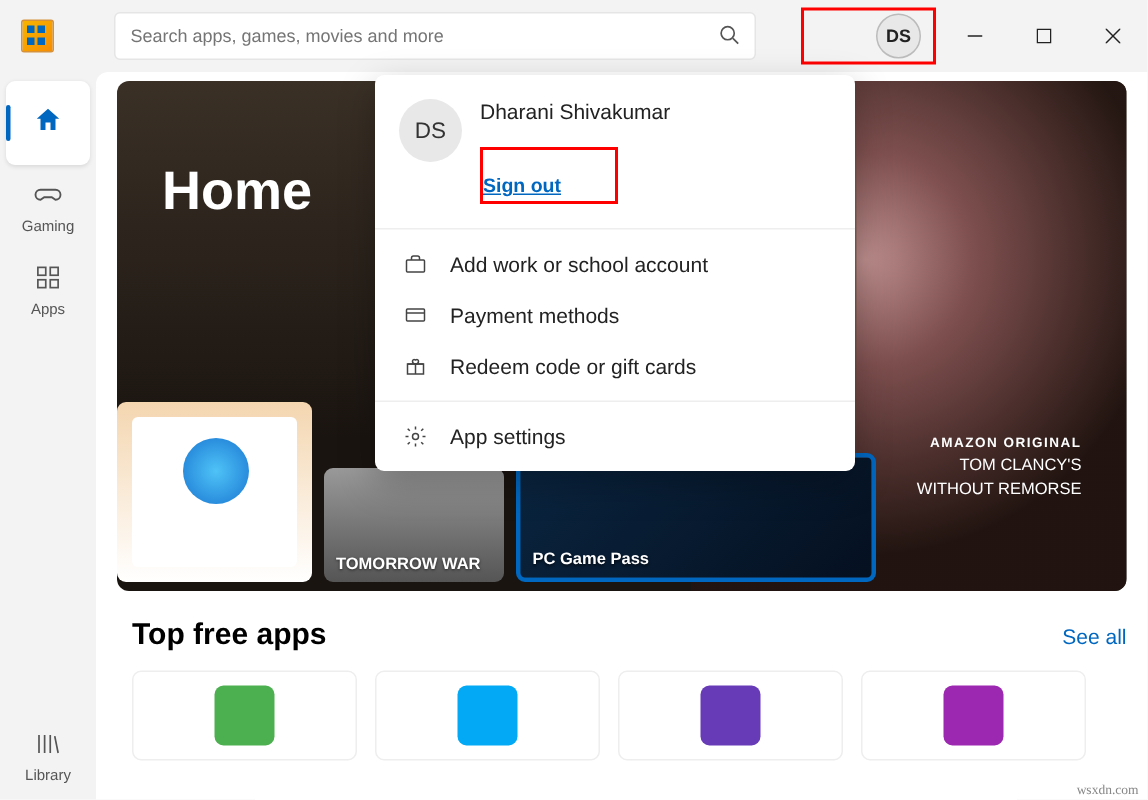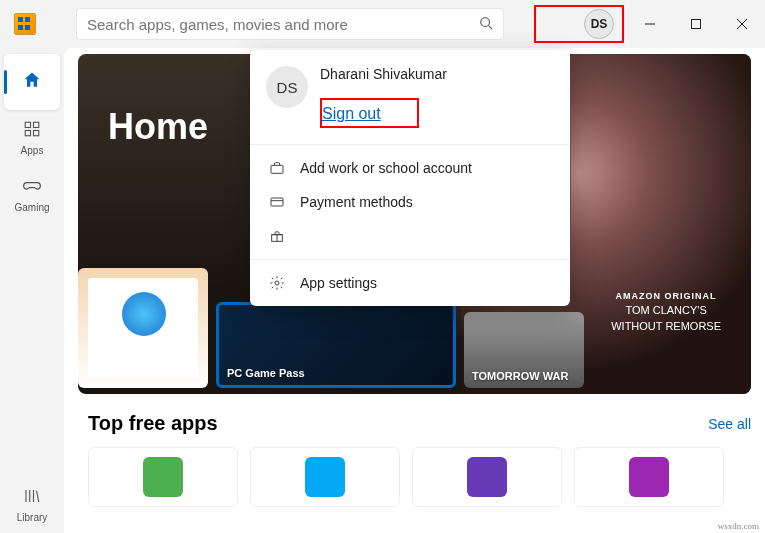--- a/index.html
+++ b/index.html
@@ -2,41 +2,41 @@
 <html><head>
 <meta charset="utf-8">
 <style>
 * { box-sizing: border-box; margin: 0; padding: 0; font-family: "Segoe UI", sans-serif; }
 body { width: 765px; height: 533px; background: #f3f3f3; position: relative; overflow: hidden; }
 
 .titlebar { position: absolute; top: 0; left: 0; right: 0; height: 48px; display: flex; align-items: center; background: #f3f3f3; }
 .app-icon { width: 22px; height: 22px; margin-left: 14px; background: linear-gradient(135deg,#f7b500,#f78c00); border: 1px solid #d6923b; border-radius: 2px; display: flex; flex-wrap: wrap; padding: 3px; gap: 2px; }
 .app-icon i { width: 5px; height: 5px; background: #0067c0; }
 .searchbox { flex: 1; max-width: 428px; margin-left: 40px; height: 32px; background: #fff; border: 1px solid #e5e5e5; border-radius: 4px; display: flex; align-items: center; padding: 0 10px; }
-.searchbox input { border: none; outline: none; flex: 1; font-size: 15px; background: transparent; }
+.searchbox input { border: none; outline: none; flex: 1; font-size: 12px; background: transparent; }
 .search-icon { color: #555; font-size: 14px; }
 .profile-btn { width: 30px; height: 30px; border-radius: 50%; background: #e8e8e8; border: 1px solid #bbb; display: flex; align-items: center; justify-content: center; font-size: 12px; font-weight: 600; color: #222; margin-left: 40px; }
 .profile-highlight { border: 2px solid red; padding: 2px 8px; margin-left: 30px; display: flex; align-items: center; }
 .win-controls { margin-left: auto; display: flex; align-items: center; }
 .win-btn { width: 46px; height: 32px; display: flex; align-items: center; justify-content: center; font-size: 13px; color: #222; }
 .win-btn svg { stroke: #222; }
 
 .sidebar { position: absolute; top: 48px; left: 0; width: 64px; bottom: 0; background: #f3f3f3; display: flex; flex-direction: column; align-items: center; padding-top: 6px; }
 .nav-item { width: 56px; height: 56px; display: flex; flex-direction: column; align-items: center; justify-content: center; font-size: 10px; color: #555; gap: 2px; border-radius: 6px; }
 .nav-item.active { background: #fff; color: #0067c0; box-shadow: 0 1px 3px rgba(0,0,0,0.1); position: relative; }
 .nav-item.active::before { content: ""; position: absolute; left: 0; top: 16px; bottom: 16px; width: 3px; background: #0067c0; border-radius: 2px; }
 .nav-icon { font-size: 18px; }
 .sidebar .spacer { flex: 1; }
 
 .main { position: absolute; top: 48px; left: 64px; right: 0; bottom: 0; overflow: hidden; background: #fff; border-top-left-radius: 8px; }
 .hero { position: relative; height: 340px; margin: 6px 14px 0 14px; border-radius: 8px; overflow: hidden; background: linear-gradient(180deg,#3a3026 0%, #1a1410 70%); }
 .hero-title { position: absolute; top: 28px; left: 30px; color: #fff; font-size: 36px; font-weight: 600; margin-top: 24px; }
 .hero-face { position: absolute; top: 0; right: 0; width: 290px; height: 340px; background: radial-gradient(circle at 40% 35%, #c99 0%, #855 25%, #221410 70%); opacity: 0.9; }
 .hero-face2 { position: absolute; top: 0; right: 180px; width: 170px; height: 340px; background: radial-gradient(circle at 50% 40%, #b89070 0%, #6a4a30 30%, transparent 70%); opacity: 0.85; }
-.hero-caption { position: absolute; right: 30px; bottom: 60px; color: #fff; font-size: 11px; text-align: center; line-height: 1.4; }
+.hero-caption { position: absolute; right: 30px; bottom: 60px; color: #fff; font-size: 11px; text-align: right; line-height: 1.4; }
 .hero-caption strong { font-size: 9px; letter-spacing: 1px; }
 
 .thumb-row { position: absolute; left: 0; bottom: 6px; display: flex; gap: 8px; align-items: flex-end; padding-left: 0; }
 .thumb { width: 130px; height: 76px; border-radius: 6px; overflow: hidden; position: relative; }
 .thumb.tall { height: 120px; background: #cfd8dc; }
 .thumb-caption { position: absolute; left: 8px; bottom: 6px; color: #fff; font-size: 11px; font-weight: 600; text-shadow: 0 1px 2px rgba(0,0,0,0.6); }
 .thumb.active { border: 3px solid #0067c0; height: 86px; width: 240px; background: linear-gradient(135deg,#0a2540,#051020); }
 .thumb.tomorrow { background: linear-gradient(#999,#555); width: 120px; }
 .thumb.app { background: linear-gradient(#f4d6b0,#fff); }
 .thumb.app .inner { position: absolute; inset: 10px; background: #fff; border-radius: 4px; }
@@ -49,21 +49,21 @@
 .app-cards { display: flex; gap: 12px; margin-top: 12px; }
 .app-card { width: 150px; height: 60px; background: #fff; border: 1px solid #eee; border-radius: 6px; display: flex; align-items: center; justify-content: center; }
 .app-card .sq { width: 40px; height: 40px; border-radius: 6px; }
 
 .dropdown { position: absolute; top: 50px; left: 250px; width: 320px; background: #fff; border-radius: 6px; box-shadow: 0 8px 24px rgba(0,0,0,0.25); padding: 12px 0 6px; z-index: 100; }
 .dd-user { display: flex; gap: 12px; padding: 4px 16px 10px; align-items: flex-start; }
 .dd-avatar { width: 42px; height: 42px; border-radius: 50%; background: #e8e8e8; display: flex; align-items: center; justify-content: center; font-size: 15px; color: #333; font-weight: 500; }
 .dd-user-info { flex: 1; font-size: 14px; }
 .dd-name { color: #222; }
 .dd-email { height: 14px; background: #fff; }
-.dd-signout { display: inline-block; color: #0067c0; text-decoration: underline; font-size: 16px; margin-top: 4px; padding: 1px 6px 1px 0; }
+.dd-signout { display: inline-block; color: #0067c0; text-decoration: underline; font-size: 13px; margin-top: 15px; padding: 1px 6px 1px 0; font-weight: bold; }
 .signout-highlight { border: 2px solid red; display: inline-block; padding: 0 30px 2px 0; margin-top: 2px; }
 .dd-sep { height: 1px; background: #eee; margin: 6px 0; }
 .dd-item { display: flex; align-items: center; gap: 14px; padding: 8px 18px; font-size: 14px; color: #222; }
 .dd-item .ico { width: 18px; height: 18px; display: flex; align-items: center; justify-content: center; color: #444; font-size: 15px; }
 
 .footer-note { position: absolute; bottom: 2px; right: 6px; font-size: 9px; color: #888; font-family: Liberation Serif, serif; }
 </style>
 </head>
 <body>
 
@@ -106,33 +106,33 @@
   </div>
 </div>
 
 <div class="sidebar">
   <div class="nav-item active">
     <span class="nav-icon"><svg width="20" height="20" viewBox="0 0 24 24" fill="#0067c0">
           <path d="M12 3l9 8h-3v9h-4v-6h-4v6H6v-9H3z"></path>
         </svg></span>
   </div>
   <div class="nav-item">
+    <span class="nav-icon"><svg width="20" height="20" viewBox="0 0 24 24" fill="none" stroke="#555" stroke-width="1.5">
+          <path d="M6 9h12a4 4 0 014 4v0a4 4 0 01-4 4l-3-2h-6l-3 2a4 4 0 01-4-4v0a4 4 0 014-4z"></path>
+        </svg></span>
+    <span>Gaming</span>
+  </div>
+  <div class="nav-item">
     <span class="nav-icon"><svg width="18" height="18" viewBox="0 0 24 24" fill="none" stroke="#555" stroke-width="1.5">
           <rect x="3" y="3" width="7" height="7"></rect>
           <rect x="14" y="3" width="7" height="7"></rect>
           <rect x="3" y="14" width="7" height="7"></rect>
           <rect x="14" y="14" width="7" height="7"></rect>
         </svg></span>
     <span>Apps</span>
-  </div>
-  <div class="nav-item">
-    <span class="nav-icon"><svg width="20" height="20" viewBox="0 0 24 24" fill="none" stroke="#555" stroke-width="1.5">
-          <path d="M6 9h12a4 4 0 014 4v0a4 4 0 01-4 4l-3-2h-6l-3 2a4 4 0 01-4-4v0a4 4 0 014-4z"></path>
-        </svg></span>
-    <span>Gaming</span>
   </div>
   <div class="spacer"></div>
   <div class="nav-item">
     <span class="nav-icon"><svg width="18" height="18" viewBox="0 0 24 24" fill="none" stroke="#555" stroke-width="1.5">
           <line x1="4" y1="4" x2="4" y2="20"></line>
           <line x1="9" y1="4" x2="9" y2="20"></line>
           <line x1="14" y1="4" x2="14" y2="20"></line>
           <line x1="18" y1="5" x2="21" y2="20"></line>
         </svg></span>
     <span>Library</span>
@@ -147,25 +147,25 @@
     <div class="hero-caption">
       <strong>AMAZON ORIGINAL</strong><br>
       <span>TOM CLANCY'S</span><br>
       <span>WITHOUT REMORSE</span>
     </div>
     <div class="thumb-row">
       <div class="thumb tall app">
         <div class="inner"></div>
           <div class="circle"></div>
       </div>
+      <div class="thumb tomorrow">
+        <div class="thumb-caption">TOMORROW WAR</div>
+      </div>
       <div class="thumb active">
         <div class="thumb-caption">PC Game Pass</div>
-      </div>
-      <div class="thumb tomorrow">
-        <div class="thumb-caption">TOMORROW WAR</div>
       </div>
     </div>
   </div>
 
   <div class="section">
     <div class="section-head">
       <div class="section-title">Top free apps</div>
       <div class="see-all">See all</div>
     </div>
     <div class="app-cards">
@@ -217,20 +217,21 @@
   </div>
   <div class="dd-item">
     <span class="ico">
         <svg width="16" height="16" viewBox="0 0 24 24" fill="none" stroke="currentColor" stroke-width="1.5">
           <rect x="4" y="10" width="16" height="10"></rect>
           <line x1="4" y1="10" x2="20" y2="10"></line>
           <line x1="12" y1="10" x2="12" y2="20"></line>
           <path d="M12 10c-4 0-4-6 0-4 4-2 4 4 0 4z"></path>
         </svg>
       </span>
+    <span>Redeem code or gift cards</span>
   </div>
   <div class="dd-sep"></div>
   <div class="dd-item">
     <span class="ico">
         <svg width="16" height="16" viewBox="0 0 24 24" fill="none" stroke="currentColor" stroke-width="1.5">
           <circle cx="12" cy="12" r="3"></circle>
           <path d="M12 2v3M12 19v3M4.2 4.2l2.1 2.1M17.7 17.7l2.1 2.1M2 12h3M19 12h3M4.2 19.8l2.1-2.1M17.7 6.3l2.1-2.1"></path>
         </svg>
       </span>
     <span>App settings</span>

